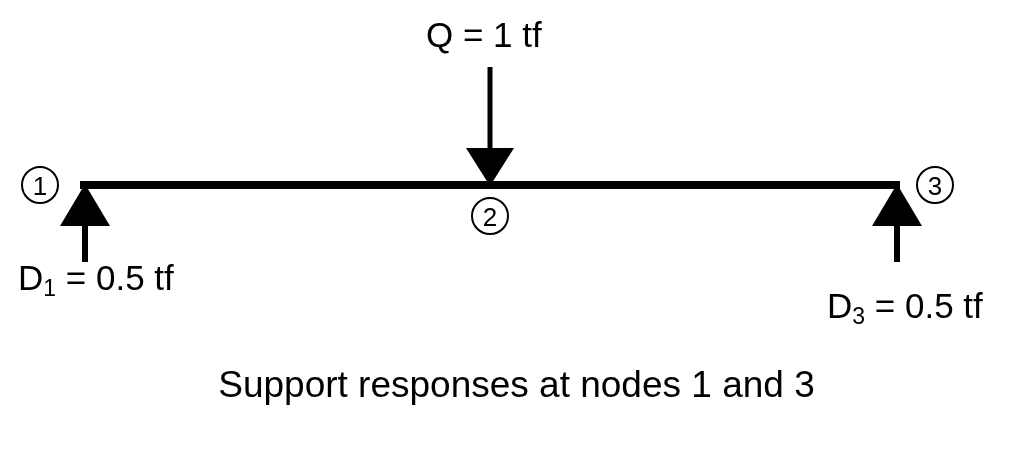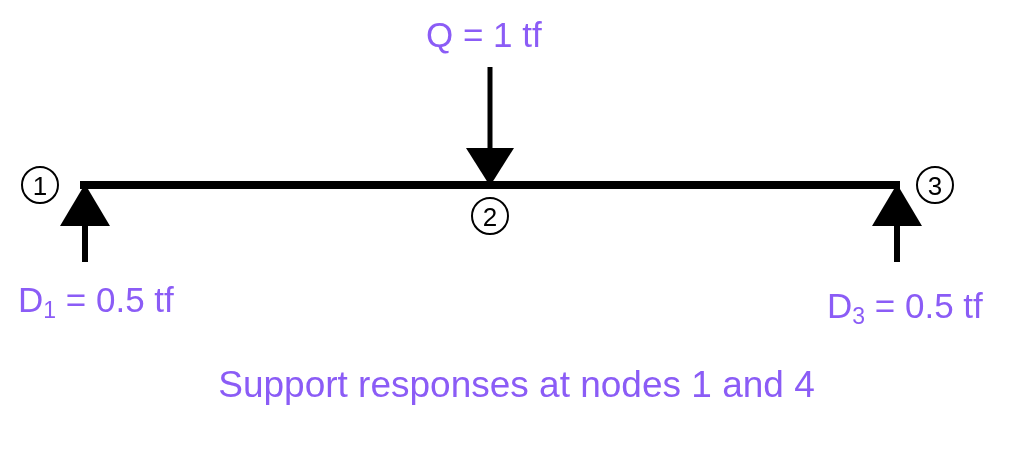--- a/index.html
+++ b/index.html
@@ -18,32 +18,32 @@
   #diagram-canvas {
     position: absolute;
     left: 0;
     top: 0;
     width: 1033px;
     height: 460px;
   }
   .txt {
     position: absolute;
     white-space: nowrap;
-    color: #8b5cf6;
+    color: #000000;
     font-family: "Liberation Sans", sans-serif;
     line-height: 1;
   }
   #load-label {
     left: 426px;
     top: 17px;
     font-size: 35px;
   }
   #reaction-left-label {
     left: 18px;
-    top: 282px;
+    top: 260px;
     font-size: 35px;
   }
   #reaction-right-label {
     left: 827px;
     top: 268px;
     font-size: 35px;
     margin-top: 20px;
   }
   .sub {
     font-size: 23px;
@@ -103,13 +103,13 @@
     <text class="node-num" x="935" y="186">3</text>
   </g>
 </svg>
 
 <div class="txt" id="load-label">Q = 1 tf</div>
 
 <div class="txt" id="reaction-left-label"><span>D</span><span class="sub">1</span><span> = </span><span>0.5</span><span>&nbsp;</span><span>tf</span></div>
 
 <div class="txt" id="reaction-right-label"><span>D</span><span class="sub">3</span><span> = </span><span>0.5</span><span>&nbsp;</span><span>tf</span></div>
 
-<div class="txt" id="caption">Support responses at nodes 1 and 4</div>
+<div class="txt" id="caption">Support responses at nodes 1 and 3</div>
 
 </body></html>

